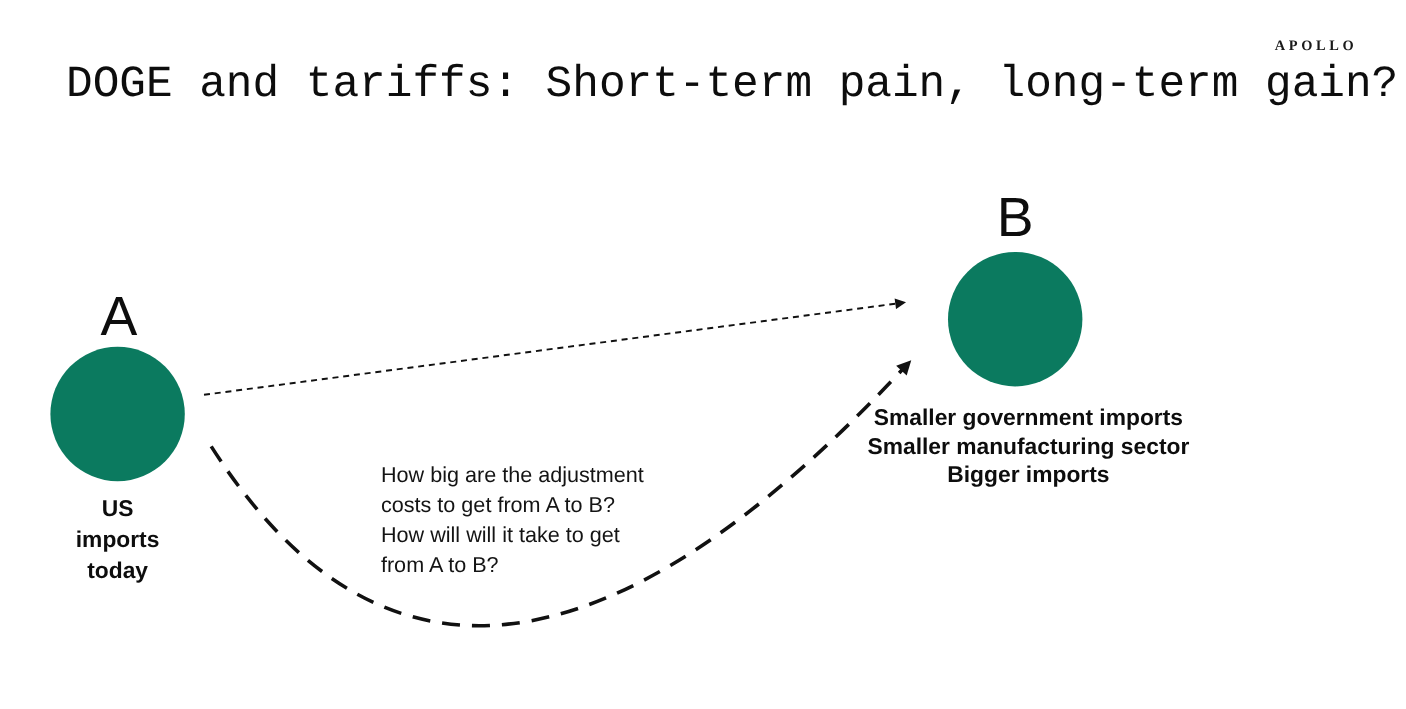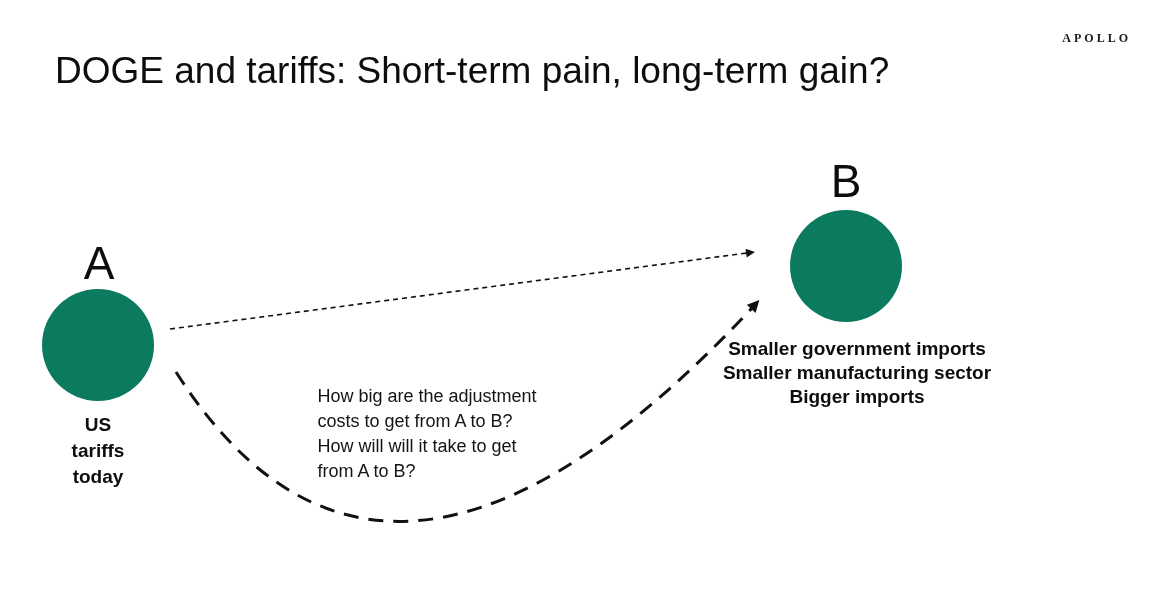--- a/index.html
+++ b/index.html
@@ -19,21 +19,21 @@
     font-family: "Liberation Serif", serif;
     font-size: 12px;
     font-weight: 700;
     letter-spacing: 3px;
     color: #1a1a1a;
   }
   .title {
     position: absolute;
     left: 55px;
     top: 50px;
-    font-family: Liberation Sans, sans-serif;
+    font-family: Liberation Mono, monospace;
     font-weight: 400;
     font-size: 37px;
     color: #0d0d0d;
     white-space: nowrap;
   }
   svg.diagram-canvas {
     position: absolute;
     left: 0; top: 0;
     width: 1172px;
     height: 591px;
@@ -98,21 +98,21 @@
     <path d="M 170 329 L 747 253" fill="none" stroke-width="1.6" stroke-dasharray="5 4" marker-end="url(#ah-small)" stroke="#111111"></path>
 
     <path d="M 176 372 Q 385 700 752 308" fill="none" stroke-width="3" stroke-dasharray="15 10" stroke-linecap="butt" marker-end="url(#ah-big)" stroke="#111111"></path>
   </svg>
 
   <div class="node-label label-a">A</div>
   <div class="node-label label-b">B</div>
 
   <div class="node-caption caption-a">
     <div>US</div>
-    <div>tariffs</div>
+    <div>imports</div>
     <div>today</div>
   </div>
 
   <div class="node-caption caption-b">
     <div>Smaller government imports</div>
     <div>Smaller manufacturing sector</div>
     <div>Bigger imports</div>
   </div>
 
   <div class="question">

